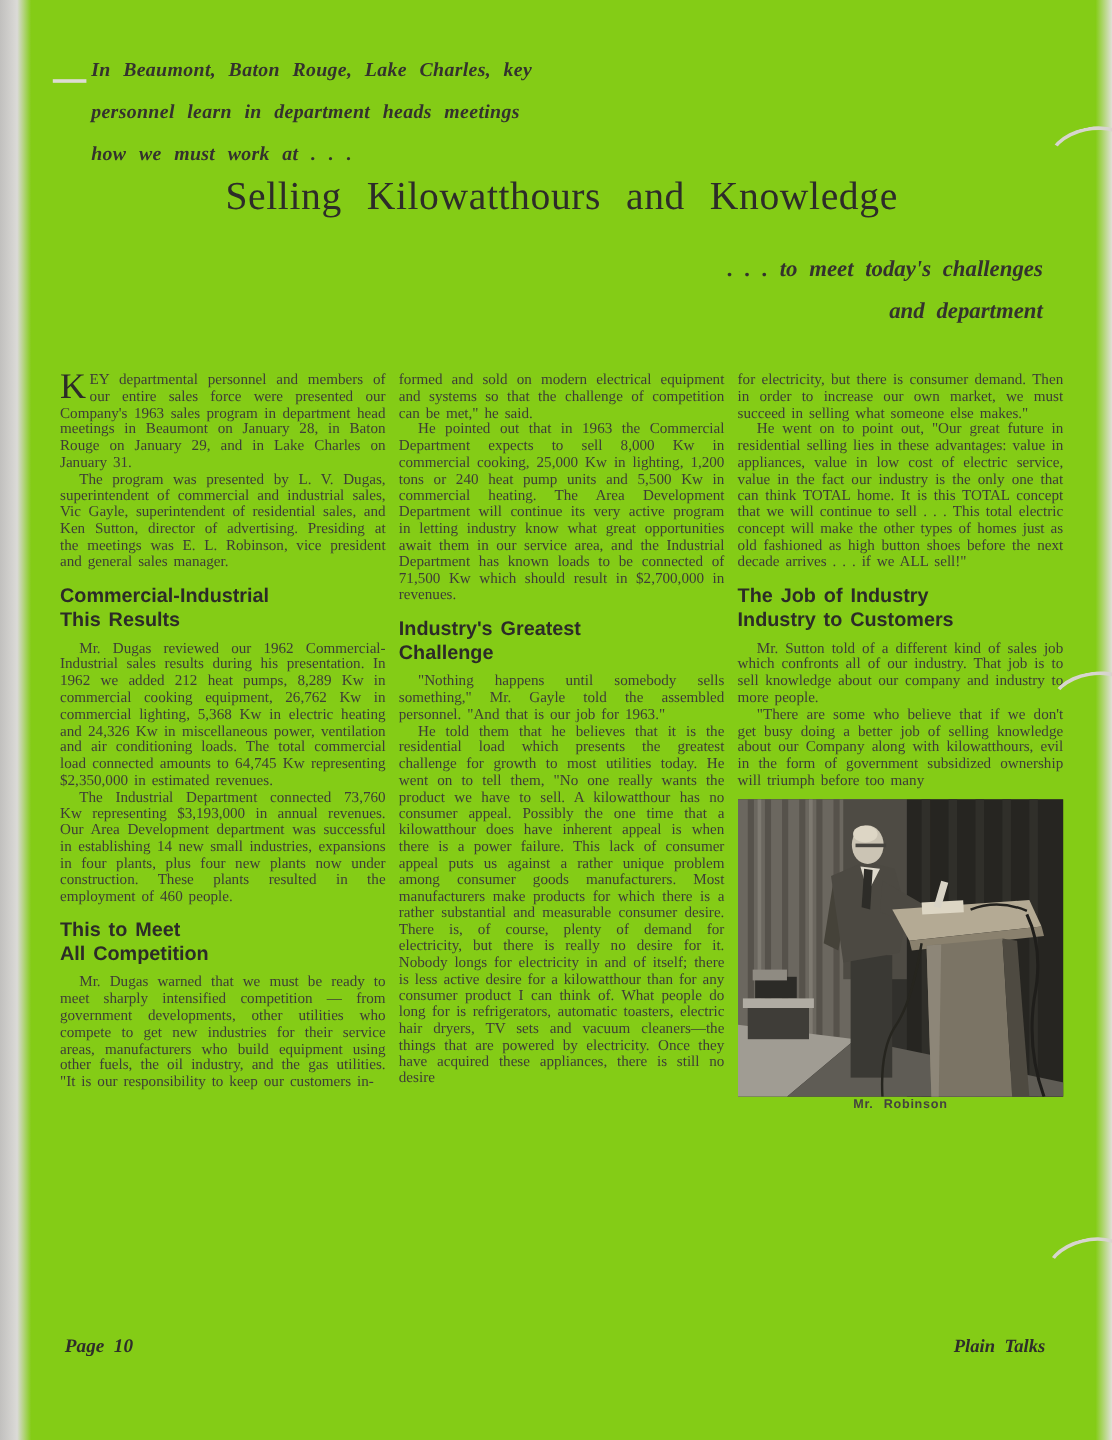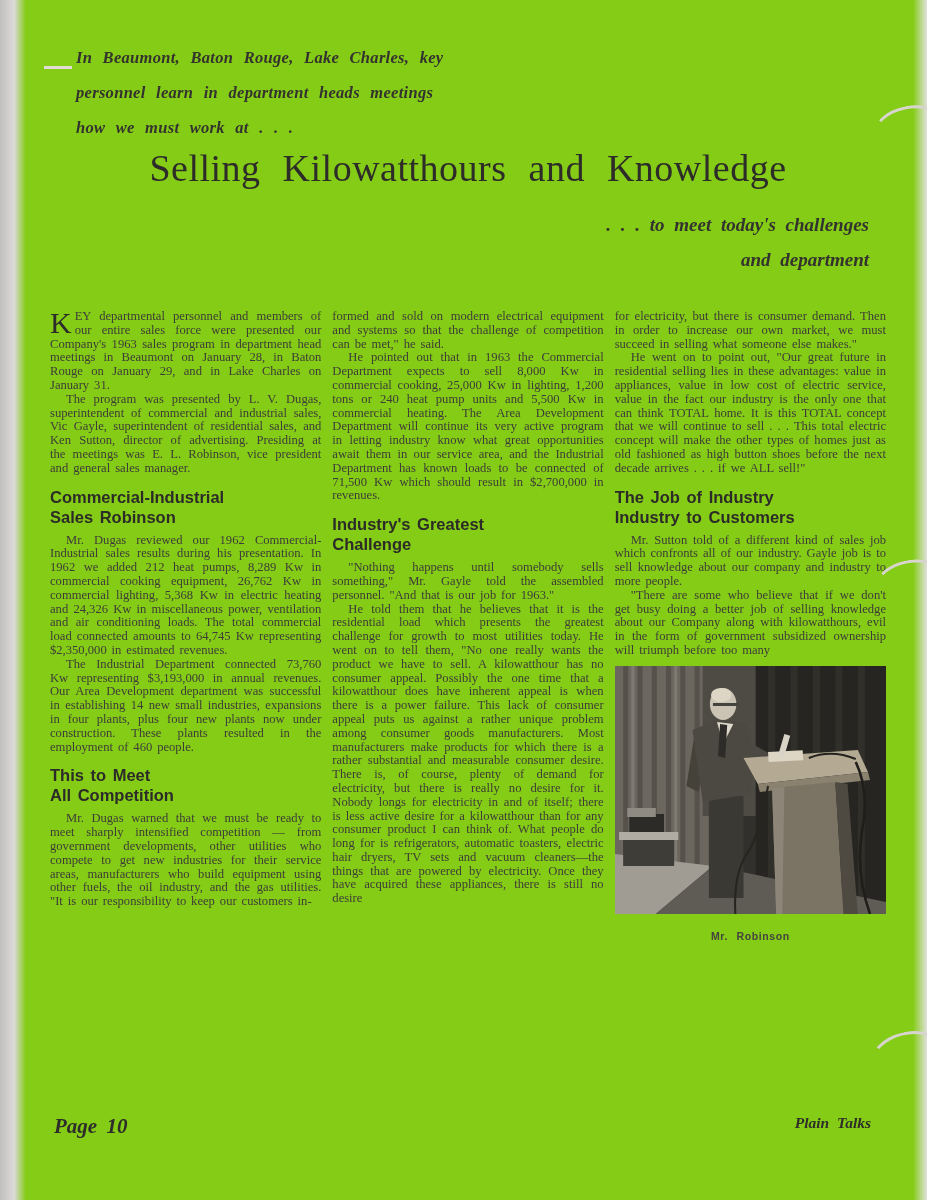--- a/index.html
+++ b/index.html
@@ -7,39 +7,39 @@
           overflow:hidden; font-family:"Liberation Serif", serif; color:#3e3c38; }
   .edge-left  { position:absolute; left:0; top:0; width:26px; height:100%;
                 background:linear-gradient(90deg,#c1c0be,#dbdad7 55%,rgba(243,242,237,0)); }
   .edge-right { position:absolute; right:0; top:0; width:14px; height:100%;
                 background:linear-gradient(270deg,#e2e1dd,rgba(243,242,237,0)); }
   .kicker-dash { position:absolute; left:44px; top:66px; width:28px; height:3px; background:#dedcd5; }
   .kicker { position:absolute; left:76px; top:48px; font-style:italic; font-weight:bold;
             font-size:16.5px; color:#34322e; word-spacing:6px; letter-spacing:.3px; }
   .kicker .kl { display:block; margin-bottom:15px; }
   .title { position:absolute; left:50px; top:146px; width:836px; text-align:center;
-           font-size:38px; color:#2d2c29; word-spacing:12px; letter-spacing:.5px; }
+           font-size:33px; color:#2d2c29; word-spacing:12px; letter-spacing:.5px; }
   .subtitle { position:absolute; right:58px; top:214px; text-align:right; font-style:italic;
               font-weight:bold; font-size:19px; color:#34322e; word-spacing:5px; }
   .subtitle .sl { display:block; margin-bottom:13px; }
   .columns { position:absolute; left:50px; top:310px; width:836px;
              display:grid; grid-template-columns:1fr 1fr 1fr; gap:11px; }
   .col { font-size:12.6px; line-height:13.8px; text-align:justify; word-spacing:1.8px; }
   .col p { margin:0; }
   .col p.ind { text-indent:16px; }
   .dropcap { float:left; font-size:30px; line-height:24px; padding:1px 3px 0 0; color:#2d2c29; }
   .chead { font-family:"Liberation Sans", sans-serif; font-weight:bold; font-size:16.5px;
            line-height:20px; color:#2c2b28; margin:11px 0 7px; word-spacing:2px; }
   .chead span { display:block; }
   .figure { margin-top:8px; }
   .photo { width:100%; height:248px; display:block; }
   .caption { font-family:"Liberation Sans", sans-serif; font-weight:bold; font-size:10.5px;
-             letter-spacing:.6px; word-spacing:5px; text-align:center; color:#44433f; margin-top:16px; }
+             letter-spacing:.6px; word-spacing:5px; text-align:center; color:#44433f; margin-top:0; }
   .footer-left  { position:absolute; left:54px;  top:1114px; font-weight:bold; font-style:italic;
-                  font-size:21px; color:#2e2d2a; word-spacing:4px; }
+                  font-size:16px; color:#2e2d2a; word-spacing:4px; }
   .footer-right { position:absolute; right:56px; top:1114px; font-weight:bold; font-style:italic;
                   font-size:15.5px; color:#2e2d2a; word-spacing:4px; }
   .curl { position:absolute; width:66px; height:40px; border:3px solid transparent;
           border-top:3px solid #d7d5ce; border-radius:50%; }
   .c1 { right:-18px; top:106px; transform:rotate(-12deg); }
   .c2 { right:-20px; top:560px; transform:rotate(-10deg); }
   .c3 { right:-16px; top:1032px; transform:rotate(-14deg); }
 </style>
 </head>
 <body>
@@ -62,21 +62,21 @@
     <span class="sl">and department</span>
   </div>
 
   <div class="columns">
 
     <div class="col">
       <p><span class="dropcap">K</span><span>EY departmental personnel and members of our entire sales force were presented our Company's 1963 sales program in department head meetings in Beaumont on January 28, in Baton Rouge on January 29, and in Lake Charles on January 31.</span></p>
       <p class="ind">The program was presented by L. V. Dugas, superintendent of commercial and industrial sales, Vic Gayle, superintendent of residential sales, and Ken Sutton, director of advertising. Presiding at the meetings was E. L. Robinson, vice president and general sales manager.</p>
       <h3 class="chead">
         <span>Commercial-Industrial</span>
-        <span>Sales Robinson</span>
+        <span>This Results</span>
       </h3>
       <p class="ind">Mr. Dugas reviewed our 1962 Commercial-Industrial sales results during his presentation. In 1962 we added 212 heat pumps, 8,289 Kw in commercial cooking equipment, 26,762 Kw in commercial lighting, 5,368 Kw in electric heating and 24,326 Kw in miscellaneous power, ventilation and air conditioning loads. The total commercial load connected amounts to 64,745 Kw representing $2,350,000 in estimated revenues.</p>
       <p class="ind">The Industrial Department connected 73,760 Kw representing $3,193,000 in annual revenues. Our Area Development department was successful in establishing 14 new small industries, expansions in four plants, plus four new plants now under construction. These plants resulted in the employment of 460 people.</p>
       <h3 class="chead">
         <span>This to Meet</span>
         <span>All Competition</span>
       </h3>
       <p class="ind">Mr. Dugas warned that we must be ready to meet sharply intensified competition — from government developments, other utilities who compete to get new industries for their service areas, manufacturers who build equipment using other fuels, the oil industry, and the gas utilities. "It is our responsibility to keep our customers in-</p>
     </div>
 
@@ -91,21 +91,21 @@
       <p class="ind">He told them that he believes that it is the residential load which presents the greatest challenge for growth to most utilities today. He went on to tell them, "No one really wants the product we have to sell. A kilowatthour has no consumer appeal. Possibly the one time that a kilowatthour does have inherent appeal is when there is a power failure. This lack of consumer appeal puts us against a rather unique problem among consumer goods manufacturers. Most manufacturers make products for which there is a rather substantial and measurable consumer desire. There is, of course, plenty of demand for electricity, but there is really no desire for it. Nobody longs for electricity in and of itself; there is less active desire for a kilowatthour than for any consumer product I can think of. What people do long for is refrigerators, automatic toasters, electric hair dryers, TV sets and vacuum cleaners—the things that are powered by electricity. Once they have acquired these appliances, there is still no desire</p>
     </div>
 
     <div class="col">
       <p>for electricity, but there is consumer demand. Then in order to increase our own market, we must succeed in selling what someone else makes."</p>
       <p class="ind">He went on to point out, "Our great future in residential selling lies in these advantages: value in appliances, value in low cost of electric service, value in the fact our industry is the only one that can think TOTAL home. It is this TOTAL concept that we will continue to sell . . . This total electric concept will make the other types of homes just as old fashioned as high button shoes before the next decade arrives . . . if we ALL sell!"</p>
       <h3 class="chead">
         <span>The Job of Industry</span>
         <span>Industry to Customers</span>
       </h3>
-      <p class="ind">Mr. Sutton told of a different kind of sales job which confronts all of our industry. Gayle job is to sell knowledge about our company and industry to more people.</p>
+      <p class="ind">Mr. Sutton told of a different kind of sales job which confronts all of our industry. That job is to sell knowledge about our company and industry to more people.</p>
       <p class="ind">"There are some who believe that if we don't get busy doing a better job of selling knowledge about our Company along with kilowatthours, evil in the form of government subsidized ownership will triumph before too many</p>
 
       <figure class="figure" style="margin:8px 0 0 0;">
         <svg class="photo" viewBox="0 0 266 248" preserveAspectRatio="none" role="img">
           <rect width="266" height="248" fill="#31302c"></rect>
 
           <rect x="0" y="0" width="118" height="200" fill="#6b675f"></rect>
           <rect x="8" y="0" width="5" height="198" fill="#56524b"></rect>
           <rect x="22" y="0" width="5" height="198" fill="#56524b"></rect>
           <rect x="36" y="0" width="5" height="198" fill="#56524b"></rect>

